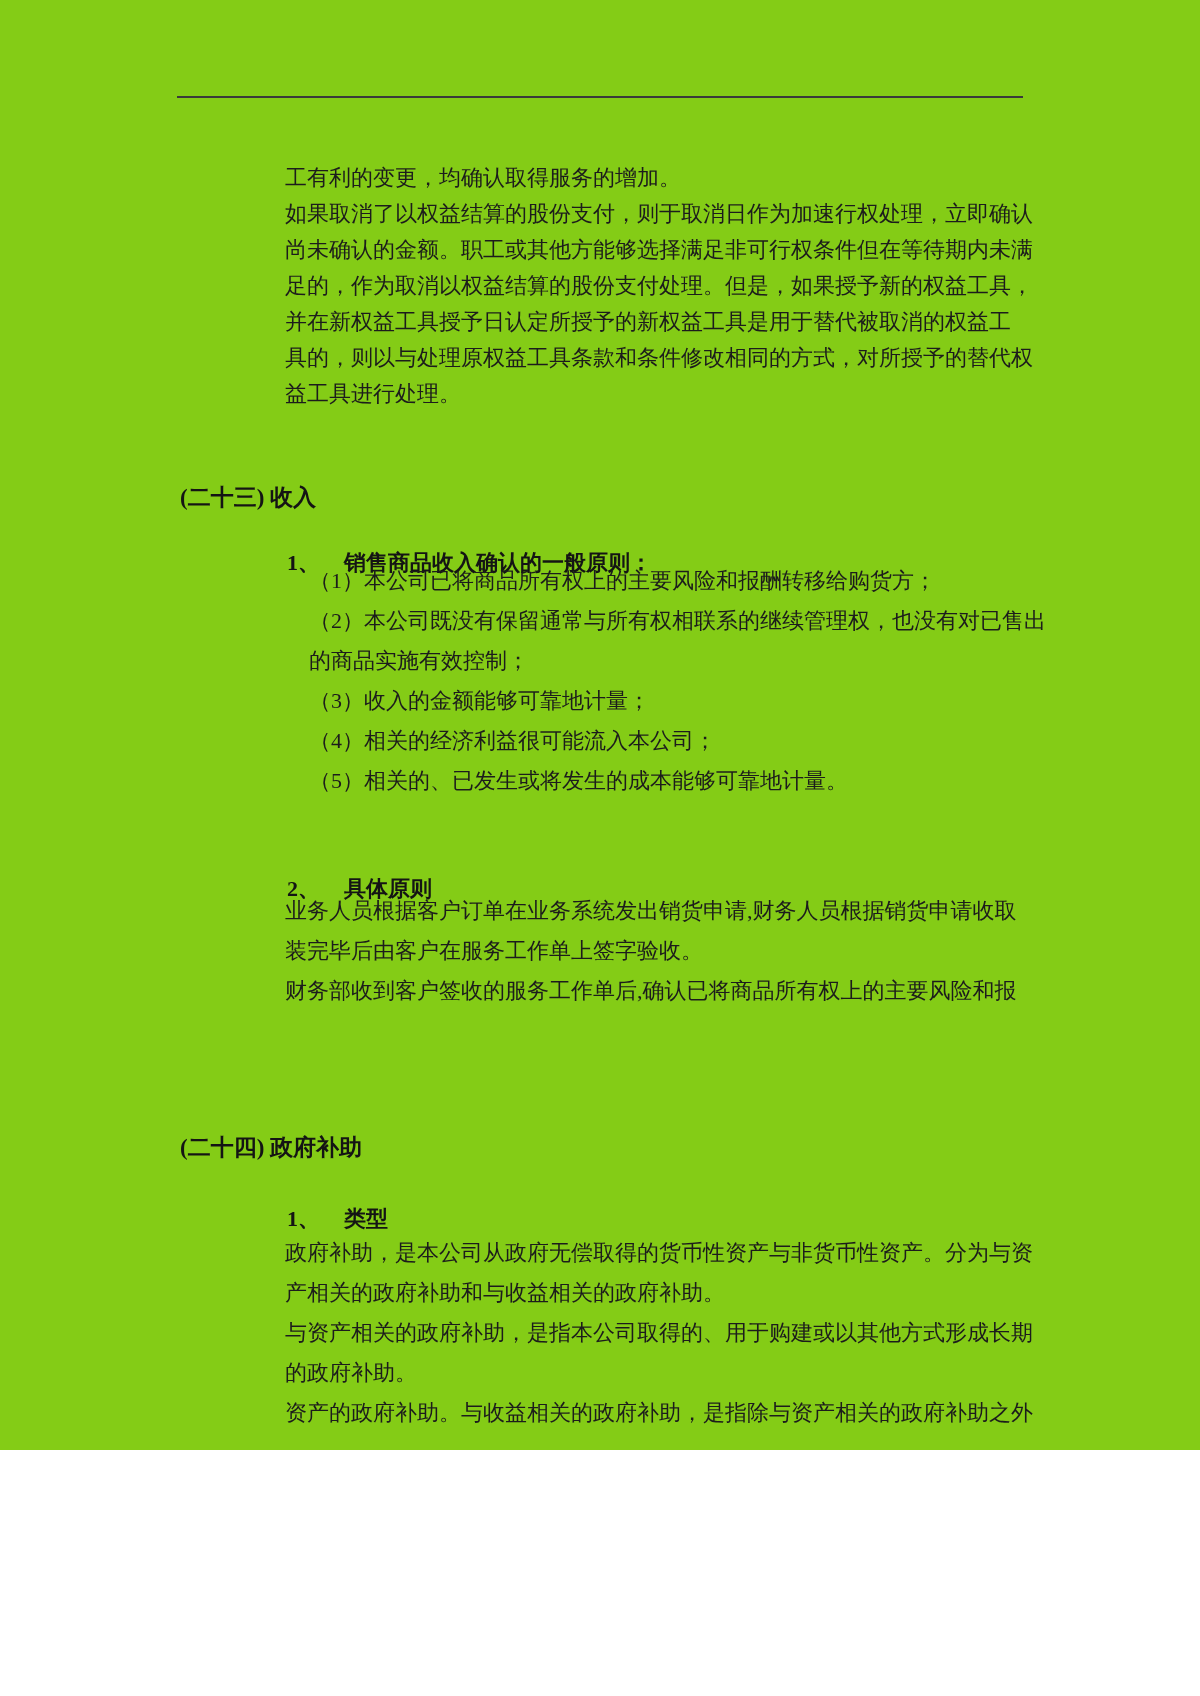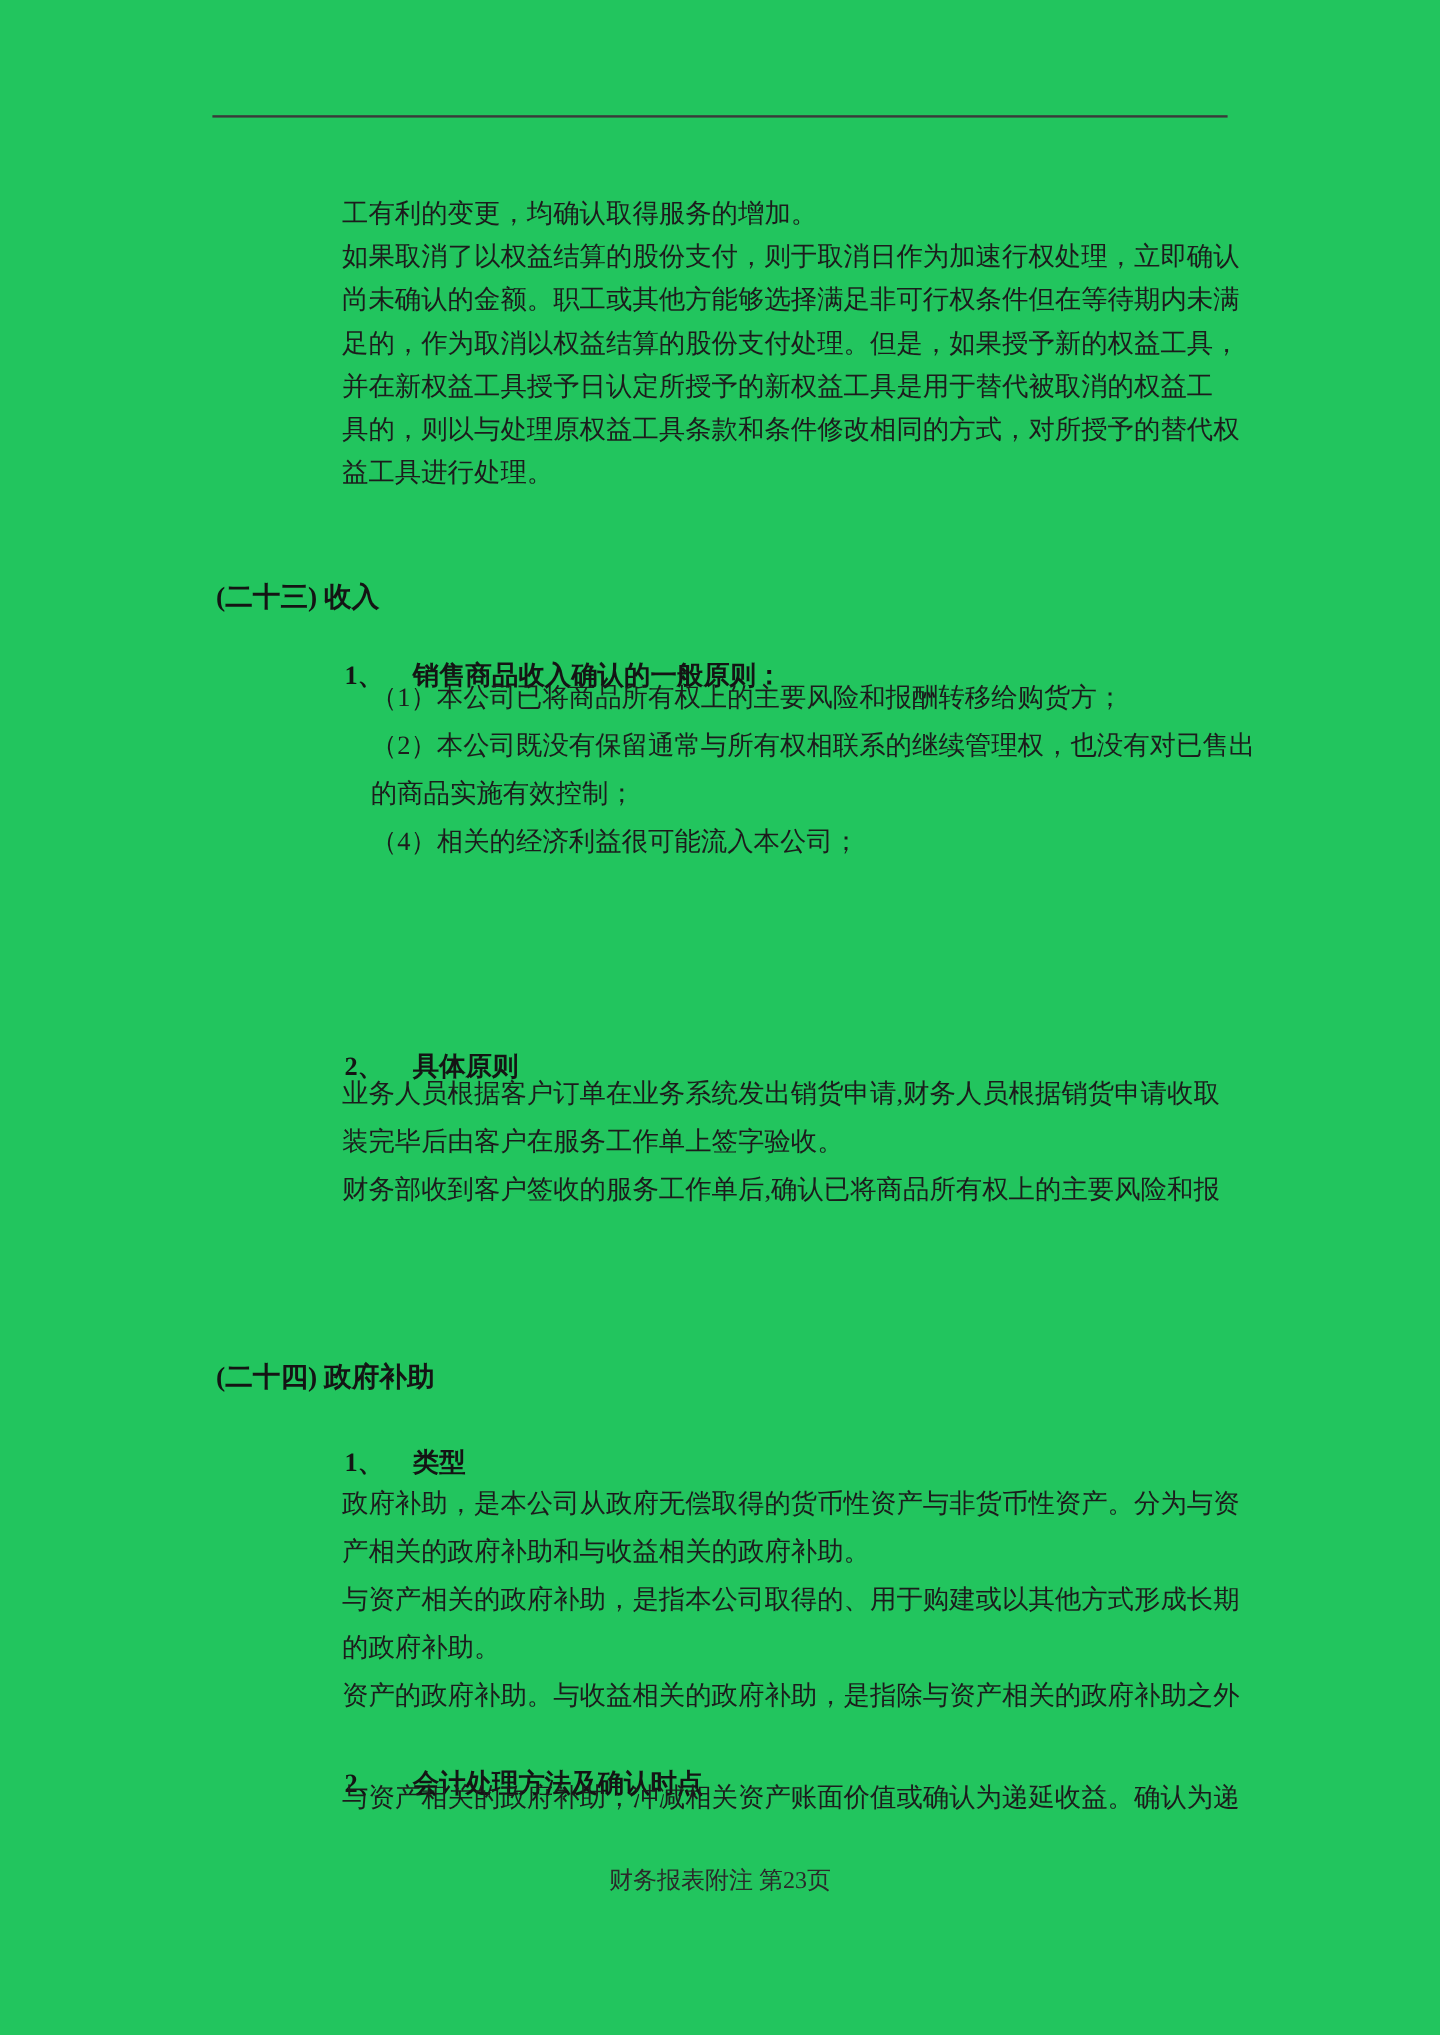--- a/index.html
+++ b/index.html
@@ -3,22 +3,22 @@
 <meta charset="utf-8">
 <style>
   html, body {
     margin: 0;
     padding: 0;
     background: #ffffff;
   }
   .page {
     position: relative;
     width: 1200px;
-    height: 1696px;
-    background: #22c55e;
+    height: 1450px;
+    background: #84cc16;
     font-family: "Liberation Serif", "DejaVu Serif", serif;
     color: #1c1c1c;
     overflow: hidden;
   }
   .header-rule {
     position: absolute;
     left: 177px;
     top: 96px;
     width: 846px;
     height: 2px;
@@ -67,21 +67,21 @@
   <div class="header-rule"></div>
 
   <div class="blk lines lh36" style="left:285px; top:160px;"><div class="t-line">工有利的变更，均确认取得服务的增加。</div><div class="t-line">如果取消了以权益结算的股份支付，则于取消日作为加速行权处理，立即确认</div><div class="t-line">尚未确认的金额。职工或其他方能够选择满足非可行权条件但在等待期内未满</div><div class="t-line">足的，作为取消以权益结算的股份支付处理。但是，如果授予新的权益工具，</div><div class="t-line">并在新权益工具授予日认定所授予的新权益工具是用于替代被取消的权益工</div><div class="t-line">具的，则以与处理原权益工具条款和条件修改相同的方式，对所授予的替代权</div><div class="t-line">益工具进行处理。</div></div>
 
   <div class="blk heading" style="left:180px; top:484px;">(二十三) 收入</div>
 
   <div class="blk subrow" style="left:265px; top:521px;">
     <span class="num">1、</span><span>销售商品收入确认的一般原则：</span>
   </div>
 
-  <div class="blk lines lh40" style="left:285px; top:561px;margin-left:24px;"><div class="t-line">（1）本公司已将商品所有权上的主要风险和报酬转移给购货方；</div><div class="t-line">（2）本公司既没有保留通常与所有权相联系的继续管理权，也没有对已售出</div><div class="t-line">的商品实施有效控制；</div><div class="t-line">（4）相关的经济利益很可能流入本公司；</div></div>
+  <div class="blk lines lh40" style="left:285px; top:561px;margin-left:24px;"><div class="t-line">（1）本公司已将商品所有权上的主要风险和报酬转移给购货方；</div><div class="t-line">（2）本公司既没有保留通常与所有权相联系的继续管理权，也没有对已售出</div><div class="t-line">的商品实施有效控制；</div><div class="t-line">（3）收入的金额能够可靠地计量；</div><div class="t-line">（4）相关的经济利益很可能流入本公司；</div><div class="t-line">（5）相关的、已发生或将发生的成本能够可靠地计量。</div></div>
 
   <div class="blk subrow" style="left:265px; top:847px;">
     <span class="num">2、</span><span>具体原则</span>
   </div>
 
   <div class="blk lines lh40" style="left:285px; top:891px;"><div class="t-line">业务人员根据客户订单在业务系统发出销货申请,财务人员根据销货申请收取</div><div class="t-line">装完毕后由客户在服务工作单上签字验收。</div><div class="t-line">财务部收到客户签收的服务工作单后,确认已将商品所有权上的主要风险和报</div></div>
 
   <div class="blk heading" style="left:180px; top:1134px;">(二十四) 政府补助</div>
 
   <div class="blk subrow" style="left:265px; top:1177px;">

